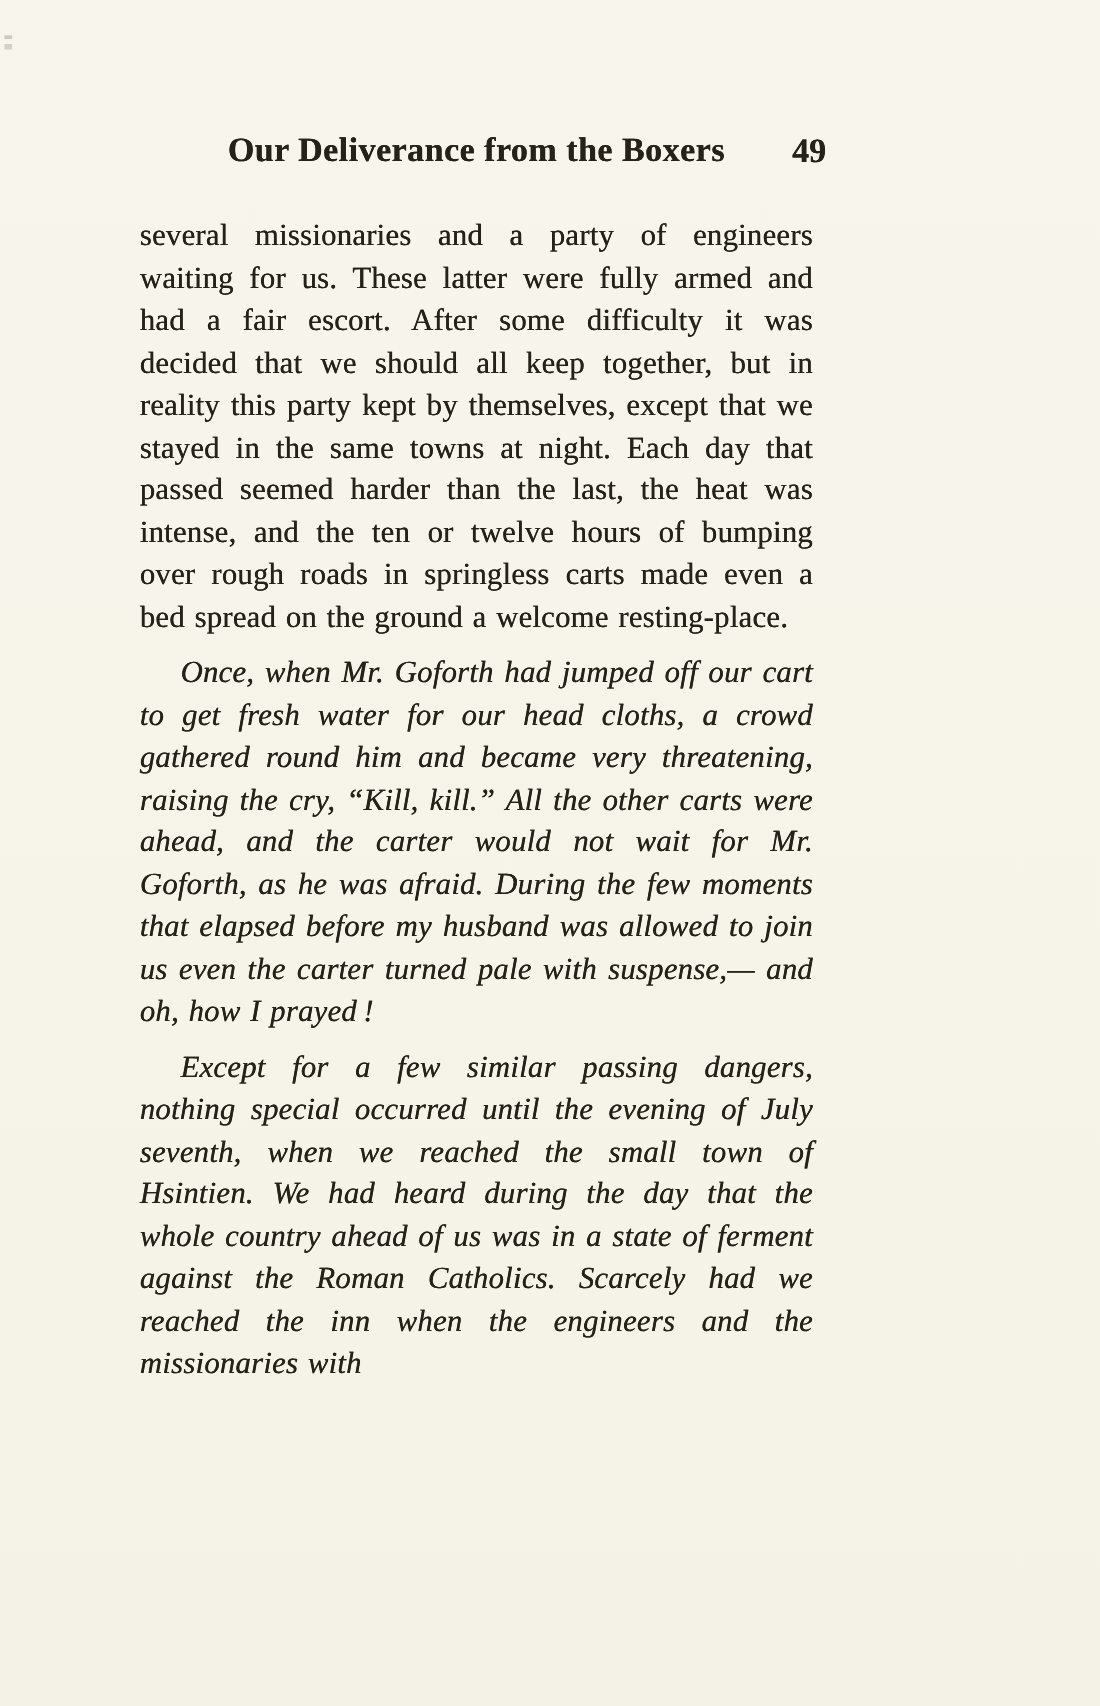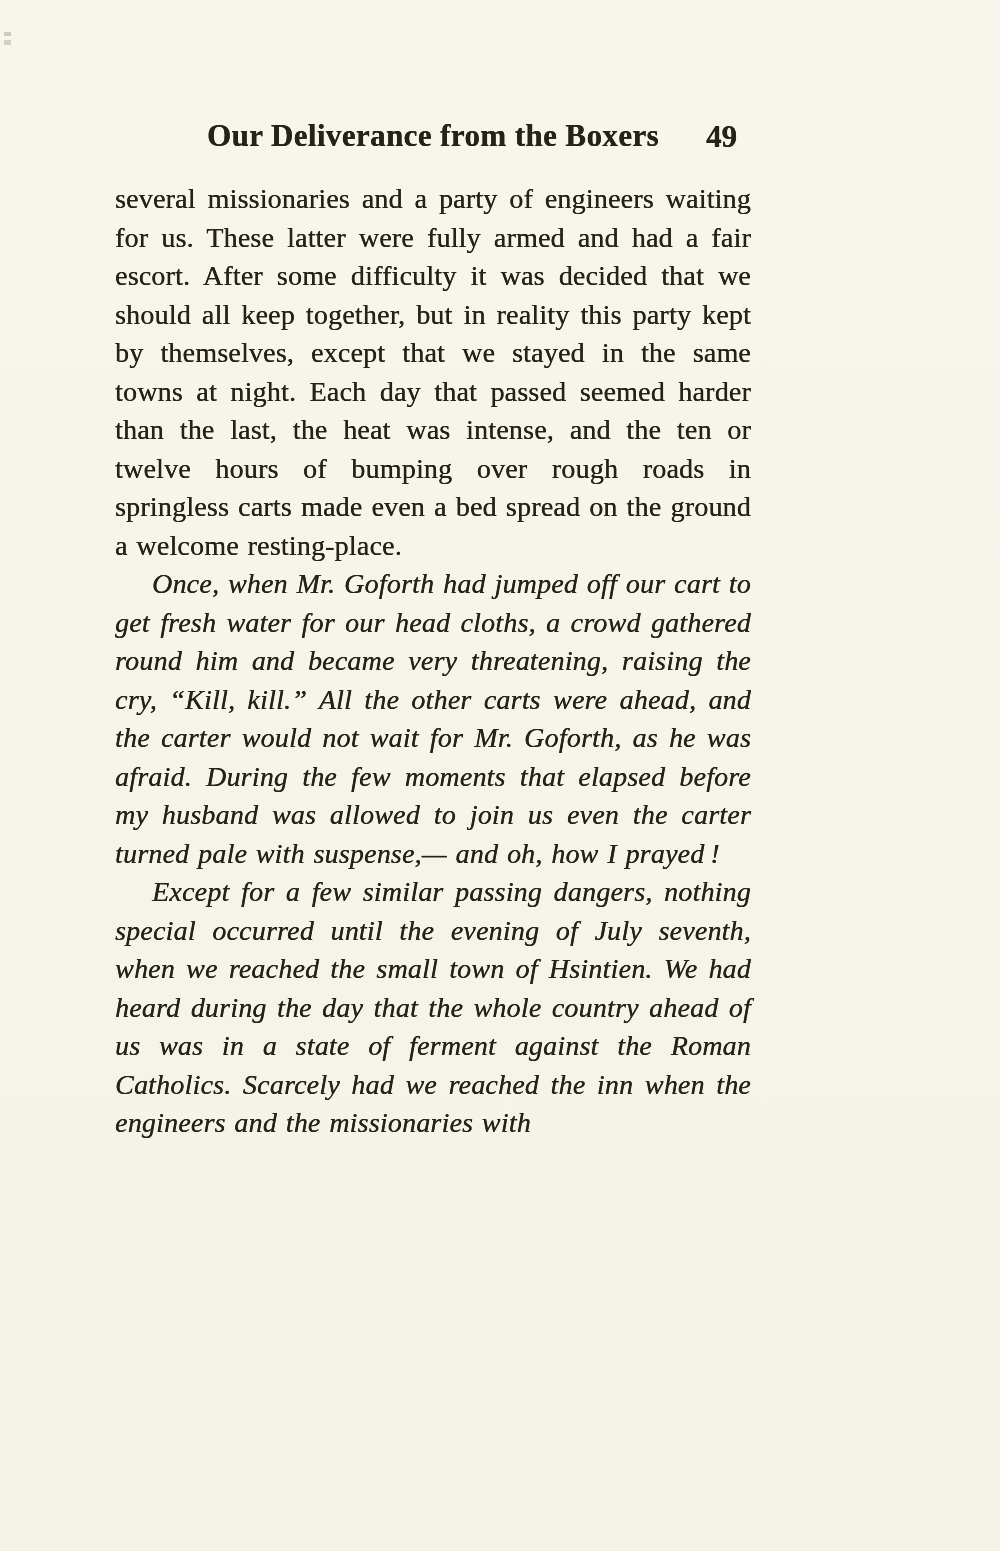--- a/index.html
+++ b/index.html
@@ -29,40 +29,40 @@
   }
   .content {
     position: absolute;
     left: 115px;
     top: 118px;
     width: 636px;
   }
   .header {
     position: relative;
     height: 44px;
-    margin-bottom: 18px;
+    margin-bottom: 34px;
   }
   .title {
     text-align: center;
     font-size: 31px;
     font-weight: 700;
     letter-spacing: 0.4px;
     white-space: nowrap;
     text-shadow: 0.2px 0 0 currentColor;
   }
   .pagenum {
     position: absolute;
-    right: 14px;
+    right: 0;
     top: 1px;
     font-size: 31px;
     font-weight: 700;
     text-shadow: 0.2px 0 0 currentColor;
   }
   .body-text p {
-    margin: 0;
+    margin: 12px;
     font-size: 28px;
     line-height: 38.5px;
     text-align: justify;
     letter-spacing: 0.2px;
     word-spacing: 1.5px;
     text-shadow: 0.25px 0 0 currentColor;
   }
   .body-text p.indent {
     text-indent: 37px;
     font-style: italic;

